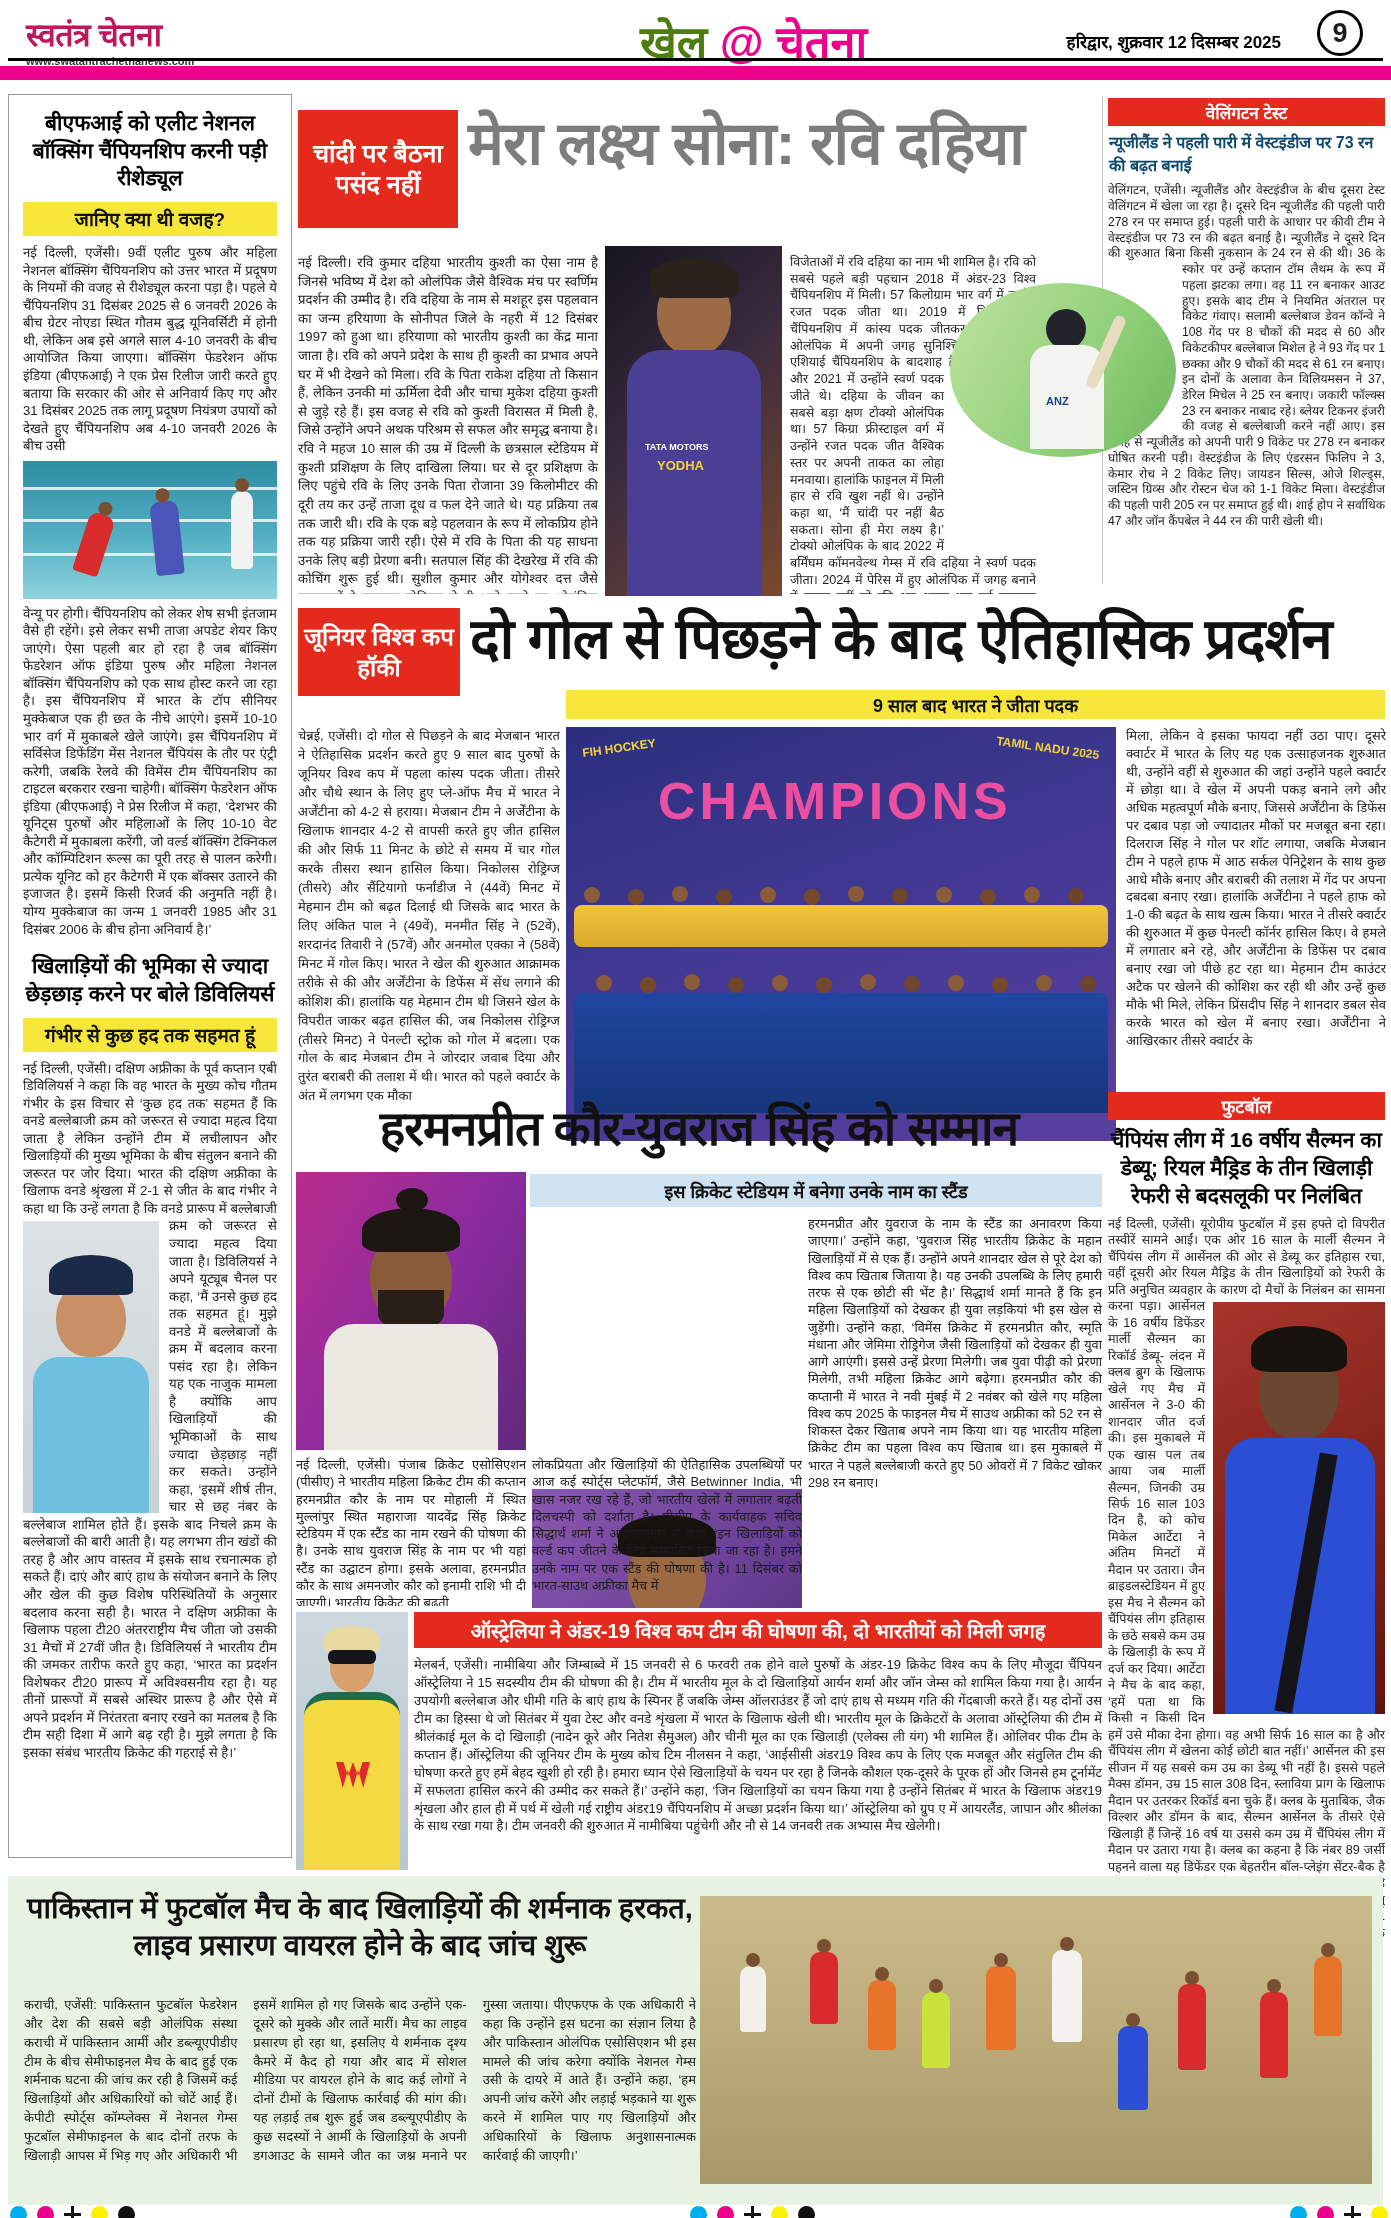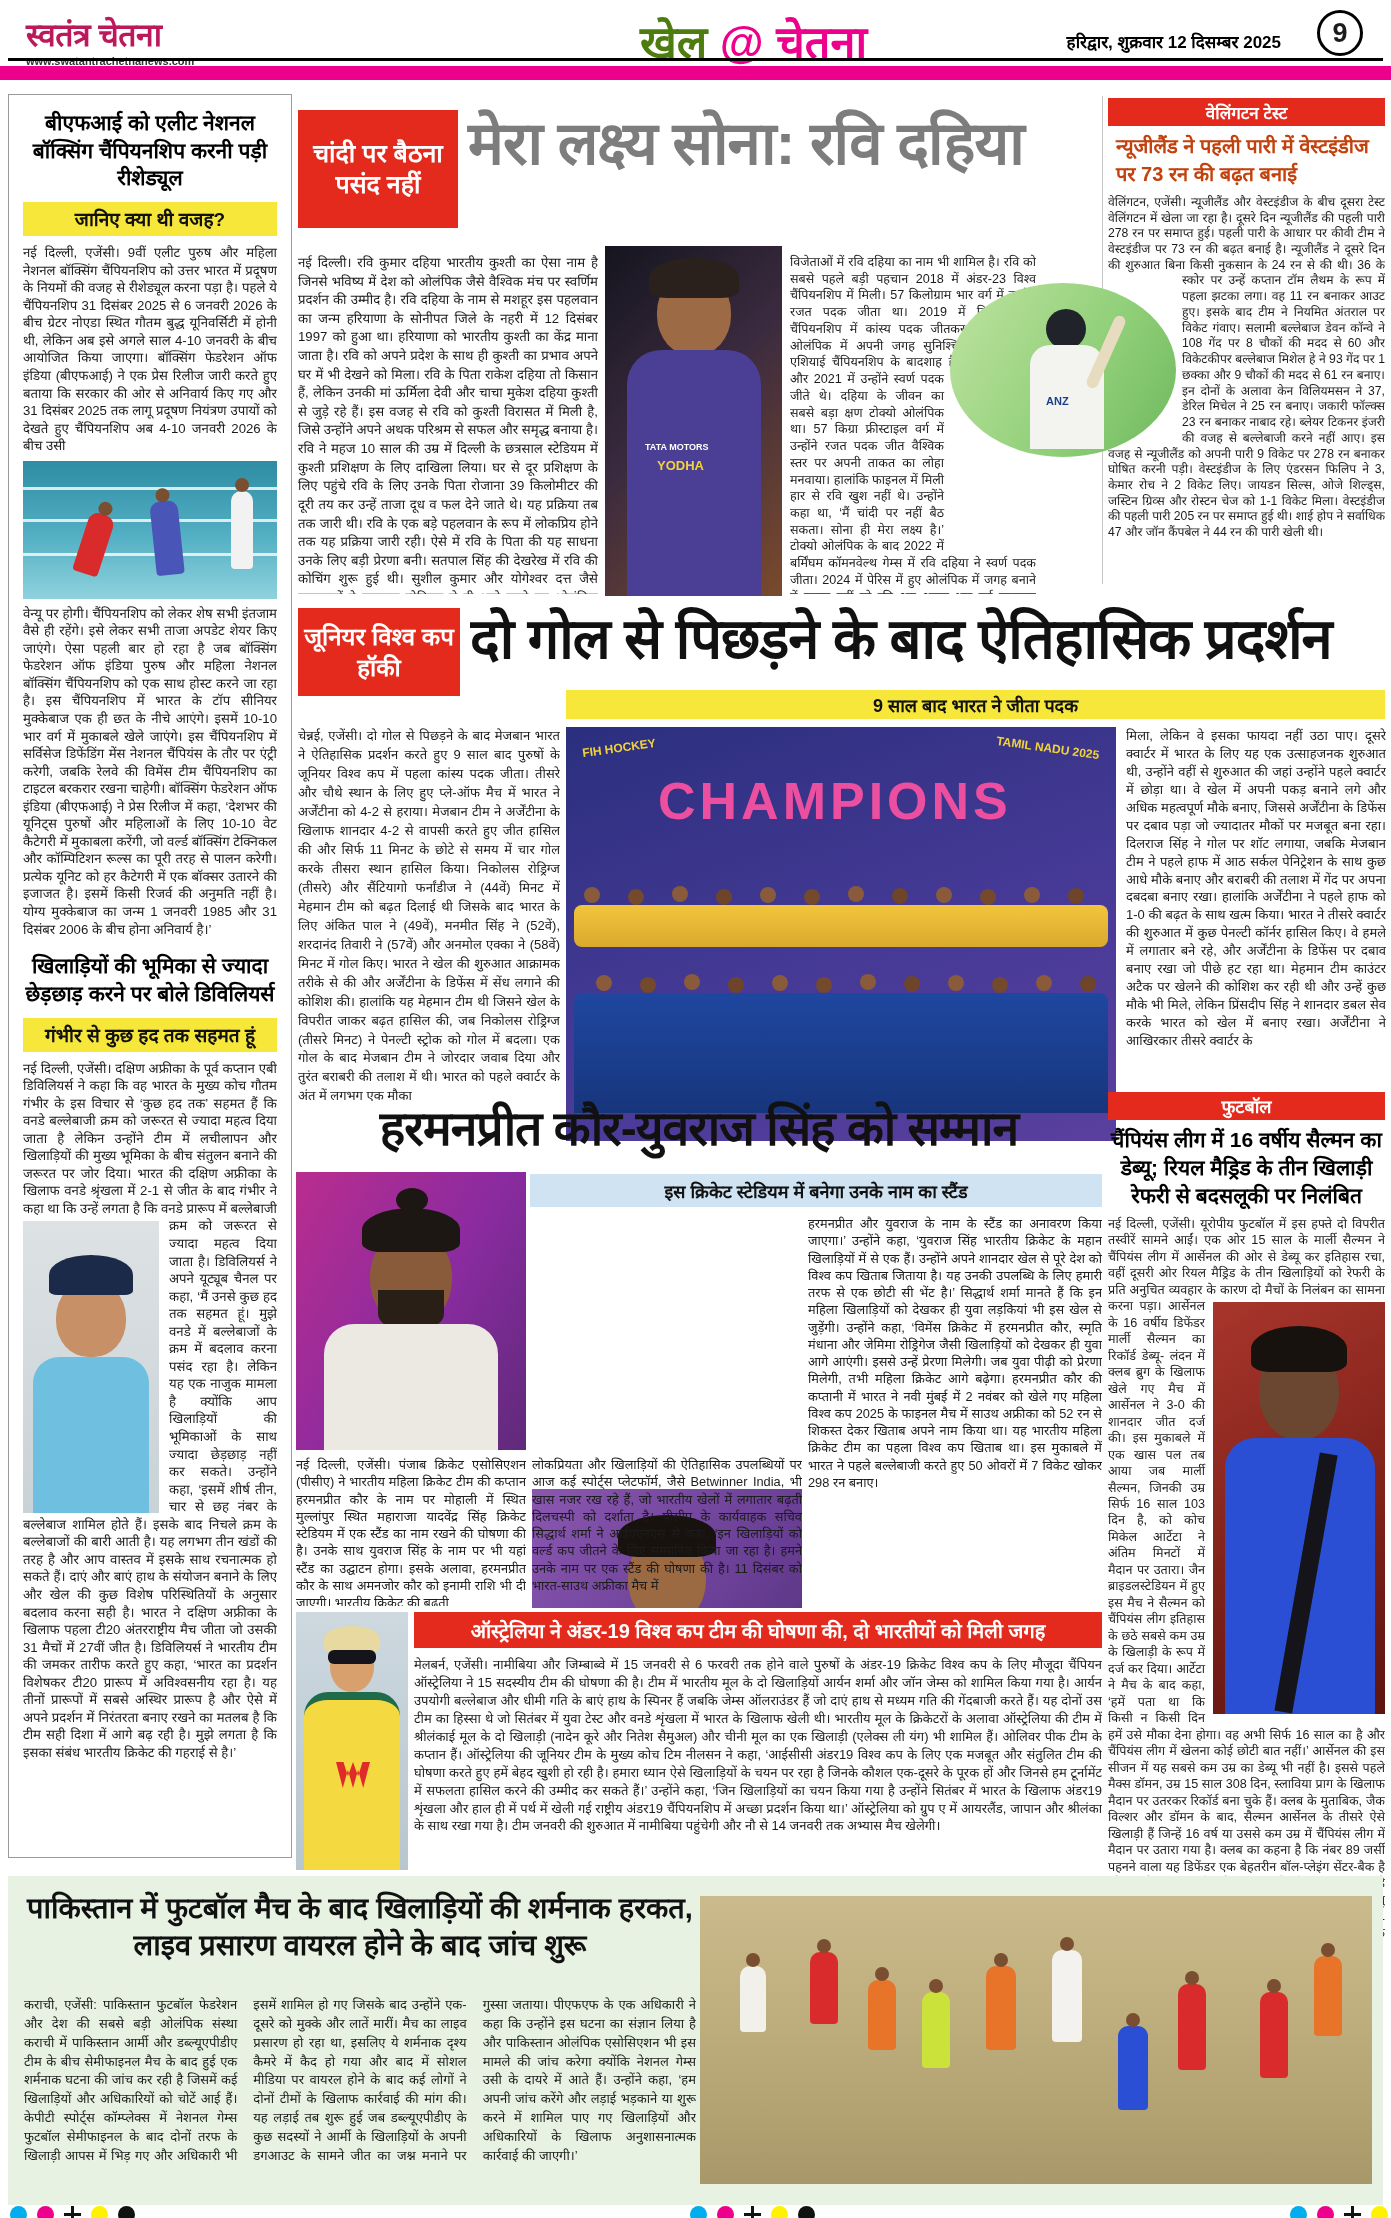--- a/index.html
+++ b/index.html
@@ -115,21 +115,21 @@
     <span>विजेताओं में रवि दहिया का नाम भी शामिल है। रवि को सबसे पहले बड़ी पहचान 2018 में अंडर-23 विश्व चैंपियनशिप में मिली। 57 किलोग्राम भार वर्ग में उन्होंने रजत पदक जीता था। 2019 में विश्व कुश्ती चैंपियनशिप में कांस्य पदक जीतकर उन्होंने टोक्यो ओलंपिक में अपनी जगह सुनिश्चित की थी। रवि एशियाई चैंपियनशिप के बादशाह हैं।</span>
     <div style="float:right;width:92px;height:168px;"></div>
     <span>2018, 2020, और 2021 में उन्होंने स्वर्ण पदक जीते थे। दहिया के जीवन का सबसे बड़ा क्षण टोक्यो ओलंपिक था। 57 किग्रा फ्रीस्टाइल वर्ग में उन्होंने रजत पदक जीत वैश्विक स्तर पर अपनी ताकत का लोहा मनवाया। हालांकि फाइनल में मिली हार से रवि खुश नहीं थे। उन्होंने कहा था, ‘मैं चांदी पर नहीं बैठ सकता। सोना ही मेरा लक्ष्य है।’ टोक्यो ओलंपिक के बाद 2022 में बर्मिंघम कॉमनवेल्थ गेम्स में रवि दहिया ने स्वर्ण पदक जीता। 2024 में पेरिस में हुए ओलंपिक में जगह बनाने में सफल नहीं रहे रवि अब अपना भार वर्ग बदलकर लॉस एंजिल्स ओलंपिक की तैयारी कर रहे हैं।</span>
   </div>
 </div>
 
 <div class="abs vrule" style="left:1102px;top:96px;height:488px;"></div>
 
 <div class="abs" style="left:1108px;top:94px;width:277px;height:500px;overflow:hidden;">
   <div class="kicker" style="height:28px;font-size:17px;margin-top:4px;">वेलिंगटन टेस्ट</div>
-  <div style="font-size:20px;line-height:1.42;font-weight:800;color:#c2410c;margin:6px 8px 6px;">न्यूजीलैंड ने पहली पारी में वेस्टइंडीज पर 73 रन की बढ़त बनाई</div>
+  <div style="font-size:16px;line-height:1.42;font-weight:800;color:#0c4a6e;margin:6px 1px 6px;">न्यूजीलैंड ने पहली पारी में वेस्टइंडीज पर 73 रन की बढ़त बनाई</div>
   <div class="body" style="font-size:12.2px;line-height:1.29;height:352px;">
     <span>वेलिंगटन, एजेंसी। न्यूजीलैंड और वेस्टइंडीज के बीच दूसरा टेस्ट वेलिंगटन में खेला जा रहा है। दूसरे दिन न्यूजीलैंड की पहली पारी 278 रन पर समाप्त हुई। पहली पारी के आधार पर कीवी टीम ने वेस्टइंडीज पर 73 रन की बढ़त बनाई है। न्यूजीलैंड ने दूसरे दिन की शुरुआत बिना किसी नुकसान के 24 रन से की थी। 36 के स्कोर पर उन्हें कप्तान टॉम लैथम के</span>
     <div style="float:left;width:70px;height:168px;margin-right:4px;"></div>
     <span>रूप में पहला झटका लगा। वह 11 रन बनाकर आउट हुए। इसके बाद टीम ने नियमित अंतराल पर विकेट गंवाए। सलामी बल्लेबाज डेवन कॉन्वे ने 108 गेंद पर 8 चौकों की मदद से 60 और विकेटकीपर बल्लेबाज मिशेल हे ने 93 गेंद पर 1 छक्का और 9 चौकों की मदद से 61 रन बनाए। इन दोनों के अलावा केन विलियमसन ने 37, डेरिल मिचेल ने 25 रन बनाए। जकारी फॉल्क्स 23 रन बनाकर नाबाद रहे।</span>
     <span>ब्लेयर टिकनर इंजरी की वजह से बल्लेबाजी करने नहीं आए। इस वजह से न्यूजीलैंड को अपनी पारी 9 विकेट पर 278 रन बनाकर घोषित करनी पड़ी। वेस्टइंडीज के लिए एंडरसन फिलिप ने 3, केमार रोच ने 2 विकेट लिए। जायडन सिल्स, ओजे शिल्ड्स, जस्टिन ग्रिव्स और रोस्टन चेज को 1-1 विकेट मिला। वेस्टइंडीज की पहली पारी 205 रन पर समाप्त हुई थी। शाई होप ने सर्वाधिक 47 और जॉन कैंपबेल ने 44 रन की पारी खेली थी।</span>
   </div>
 </div>
 
 <div class="abs photo" style="left:950px;top:283px;width:226px;height:174px;border-radius:50%;background:linear-gradient(120deg,#bfe3a0 0%,#8fcf78 60%,#6fb85e 100%);z-index:3;">
   <div style="position:absolute;left:96px;top:26px;width:40px;height:40px;border-radius:50%;background:#20242a;"></div>
@@ -152,21 +152,21 @@
     <div class="hk-heads" style="left:30px;top:248px;"></div>
     <div class="hk-band" style="left:8px;top:266px;width:534px;height:120px;border-radius:8px 8px 0 0;"></div>
   </div>
   <div class="abs body" style="left:830px;top:129px;width:260px;height:362px;font-size:13px;line-height:1.38;">मिला, लेकिन वे इसका फायदा नहीं उठा पाए। दूसरे क्वार्टर में भारत के लिए यह एक उत्साहजनक शुरुआत थी, उन्होंने वहीं से शुरुआत की जहां उन्होंने पहले क्वार्टर में छोड़ा था। वे खेल में अपनी पकड़ बनाने लगे और अधिक महत्वपूर्ण मौके बनाए, जिससे अर्जेंटीना के डिफेंस पर दबाव पड़ा जो ज्यादातर मौकों पर मजबूत बना रहा। दिलराज सिंह ने गोल पर शॉट लगाया, जबकि मेजबान टीम ने पहले हाफ में आठ सर्कल पेनिट्रेशन के साथ कुछ आधे मौके बनाए और बराबरी की तलाश में गेंद पर अपना दबदबा बनाए रखा। हालांकि अर्जेंटीना ने पहले हाफ को 1-0 की बढ़त के साथ खत्म किया। भारत ने तीसरे क्वार्टर की शुरुआत में कुछ पेनल्टी कॉर्नर हासिल किए। वे हमले में लगातार बने रहे, और अर्जेंटीना के डिफेंस पर दबाव बनाए रखा जो पीछे हट रहा था। मेहमान टीम काउंटर अटैक पर खेलने की कोशिश कर रही थी और उन्हें कुछ मौके भी मिले, लेकिन प्रिंसदीप सिंह ने शानदार डबल सेव करके भारत को खेल में बनाए रखा। अर्जेंटीना ने आखिरकार तीसरे क्वार्टर के</div>
 </div>
 
 <div class="abs" style="left:1108px;top:1092px;width:277px;height:893px;overflow:hidden;">
   <div class="kicker" style="height:28px;font-size:18px;">फुटबॉल</div>
   <div style="font-size:21px;line-height:1.33;font-weight:800;color:#000;text-align:center;margin:6px 0;">चैंपियंस लीग में 16 वर्षीय सैल्मन का डेब्यू; रियल मैड्रिड के तीन खिलाड़ी रेफरी से बदसलूकी पर निलंबित</div>
   <div class="body" style="font-size:12.6px;line-height:1.31;height:768px;">
-    <span>नई दिल्ली, एजेंसी। यूरोपीय फुटबॉल में इस हफ्ते दो विपरीत तस्वीरें सामने आईं। एक ओर 15 साल के मार्ली सैल्मन ने चैंपियंस लीग में आर्सेनल की ओर से डेब्यू कर इतिहास रचा, वहीं दूसरी ओर रियल मैड्रिड के तीन खिलाड़ियों को रेफरी के प्रति अनुचित व्यवहार के कारण दो मैचों के निलंबन का सामना करना पड़ा।</span>
+    <span>नई दिल्ली, एजेंसी। यूरोपीय फुटबॉल में इस हफ्ते दो विपरीत तस्वीरें सामने आईं। एक ओर 16 साल के मार्ली सैल्मन ने चैंपियंस लीग में आर्सेनल की ओर से डेब्यू कर इतिहास रचा, वहीं दूसरी ओर रियल मैड्रिड के तीन खिलाड़ियों को रेफरी के प्रति अनुचित व्यवहार के कारण दो मैचों के निलंबन का सामना करना पड़ा।</span>
     <div class="photo" style="float:right;width:172px;height:412px;margin:4px 0 6px 8px;background:linear-gradient(150deg,#a8352c 0%,#7c2018 60%,#5c1410 100%);">
       <div style="position:absolute;left:46px;top:42px;width:80px;height:96px;border-radius:48%;background:#6b4630;"></div>
       <div style="position:absolute;left:38px;top:24px;width:96px;height:46px;border-radius:50% 50% 20% 20%;background:#17120e;"></div>
       <div style="position:absolute;left:12px;top:136px;width:150px;height:276px;border-radius:30px 30px 0 0;background:#2b4fd4;"></div>
       <div style="position:absolute;left:84px;top:150px;width:18px;height:262px;background:#14141a;transform:rotate(10deg);"></div>
     </div>
     <span>आर्सेनल के 16 वर्षीय डिफेंडर मार्ली सैल्मन का रिकॉर्ड डेब्यू- लंदन में क्लब ब्रुग के खिलाफ खेले गए मैच में आर्सेनल ने 3-0 की शानदार जीत दर्ज की। इस मुकाबले में एक खास पल तब आया जब मार्ली सैल्मन, जिनकी उम्र सिर्फ 16 साल 103 दिन है, को कोच मिकेल आर्टेटा ने अंतिम मिनटों में मैदान पर उतारा। जैन ब्राइडलस्टेडियन में हुए इस मैच ने सैल्मन को चैंपियंस लीग इतिहास के छठे सबसे कम उम्र के खिलाड़ी के रूप में दर्ज कर दिया। आर्टेटा ने मैच के बाद कहा, ‘हमें पता था कि किसी न किसी दिन हमें उसे मौका देना होगा। वह अभी सिर्फ 16 साल का है और चैंपियंस लीग में खेलना कोई छोटी बात नहीं।’ आर्सेनल की इस सीजन में यह सबसे कम उम्र का डेब्यू भी नहीं है। इससे पहले मैक्स डॉमन, उम्र 15 साल 308 दिन, स्लाविया प्राग के खिलाफ मैदान पर उतरकर रिकॉर्ड बना चुके हैं। क्लब के मुताबिक, जैक विल्शर और डॉमन के बाद, सैल्मन आर्सेनल के तीसरे ऐसे खिलाड़ी हैं जिन्हें 16 वर्ष या उससे कम उम्र में चैंपियंस लीग में मैदान पर उतारा गया है। क्लब का कहना है कि नंबर 89 जर्सी पहनने वाला यह डिफेंडर एक बेहतरीन बॉल-प्लेइंग सेंटर-बैक है और उसने अंडर-11 टीम से शुरुआत की थी। खास बात यह है कि सैल्मन ने अभी तक आर्सेनल के लिए कोई सीनियर घरेलू लीग या कप मैच नहीं खेला है। उनका टॉप-टियर डेब्यू अंडर-21 फुटबॉल लीग ट्रॉफी के मुकाबले से पहले ही चैंपियंस लीग के मंच पर हो गया।</span>
   </div>
 </div>
 

